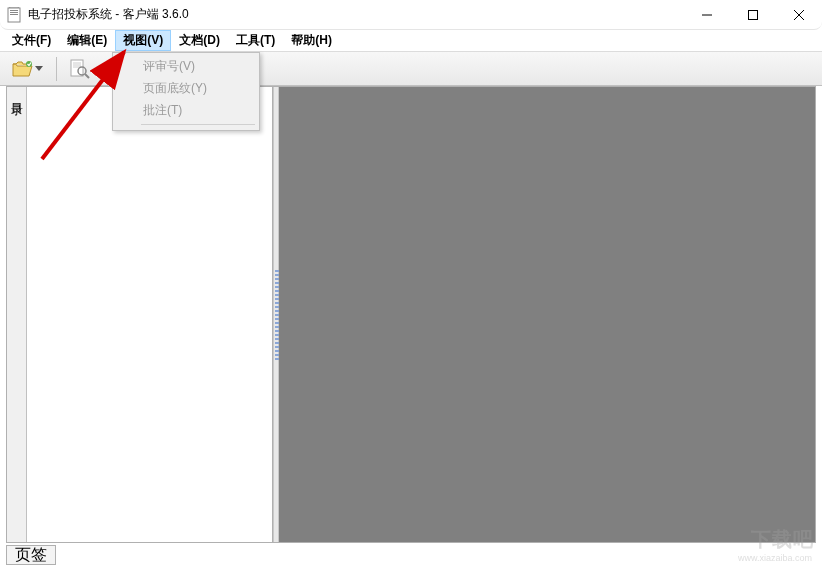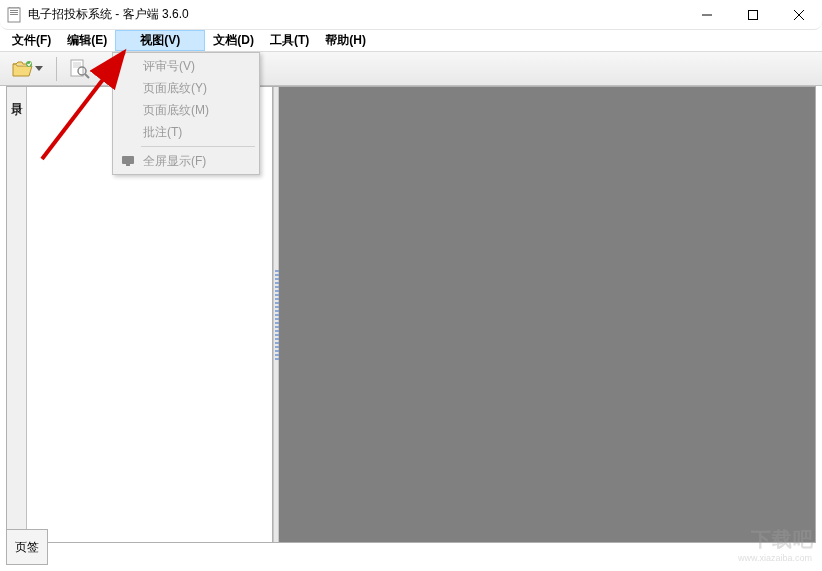--- a/index.html
+++ b/index.html
@@ -6,35 +6,35 @@
 body { background: #fff; width: 822px; height: 571px; overflow: hidden; position: relative; }
 
 .titlebar { height: 30px; background: #fff; display: flex; align-items: center; padding-left: 6px; border-bottom: 1px solid #e5e5e5; border-radius: 8px; }
 .titlebar .app-icon { width: 16px; height: 16px; margin-right: 6px; }
 .titlebar .title { flex: 1; color: #000; }
 .titlebar .winbtns { display: flex; }
 .titlebar .winbtn { width: 46px; height: 30px; display: flex; align-items: center; justify-content: center; color: #000; }
 
 .menubar { height: 22px; background: #fff; display: flex; align-items: stretch; padding-left: 4px; border-bottom: 1px solid #dcdcdc; }
 .menubar .menuitem { padding: 0 8px; display: flex; align-items: center; color: #000; cursor: default; font-weight: bold; }
-.menubar .menuitem.active { background: #cce8ff; border: 1px solid #99d1ff; padding: 0 24px; }
+.menubar .menuitem.active { background: #cce8ff; border: 1px solid #99d1ff; padding: 0 7px; }
 
 .toolbar { height: 34px; background: linear-gradient(#f7f7f7, #e9e9e9); border-bottom: 1px solid #c0c0c0; display: flex; align-items: center; padding-left: 6px; gap: 2px; }
 .toolbar .tbtn { width: 34px; height: 28px; display: flex; align-items: center; justify-content: center; border: 1px solid transparent; }
 .toolbar .sep { width: 1px; height: 24px; background: #c0c0c0; margin: 0 4px; }
 .toolbar .dropdown-arrow { width: 10px; display:flex; align-items:center; justify-content:center; }
 
 .workspace { position: absolute; top: 86px; left: 6px; right: 6px; bottom: 28px; border: 1px solid #b0b0b0; background: #fff; display: flex; }
 .side-tab { width: 20px; background: #f0f0f0; border-right: 1px solid #c0c0c0; writing-mode: vertical-rl; text-orientation: upright; display: flex; align-items: center; justify-content: flex-start; padding-top: 6px; font-size: 12px; color: #000; letter-spacing: 2px; }
 .left-pane { width: 246px; background: #fff; border-right: 1px solid #b0b0b0; }
 .splitter { width: 6px; background: #e8e8e8; border-left:1px solid #c8c8c8; border-right:1px solid #c8c8c8; position: relative; }
 .splitter .grip { position:absolute; left:1px; top:50%; transform:translateY(-50%); width:4px; height:90px; background: repeating-linear-gradient(#8aa6d6 0 2px, transparent 2px 4px); }
 .right-pane { flex: 1; background: #808080; }
 
-.bottom-tab { position: absolute; left: 6px; bottom: 6px; height: 36px; padding: 0 8px; border: 1px solid #b0b0b0; background: #f4f4f4; display: flex; align-items: center; font-size: 12px; }
+.bottom-tab { position: absolute; left: 6px; bottom: 6px; height: 20px; padding: 0 8px; border: 1px solid #b0b0b0; background: #f4f4f4; display: flex; align-items: center; font-size: 16px; }
 
 .dropdown { position: absolute; left: 112px; top: 52px; width: 148px; background: #f0f0f0; border: 1px solid #c0c0c0; box-shadow: 2px 2px 4px rgba(0,0,0,0.2); padding: 2px; }
 .dropdown .dditem { height: 22px; display: flex; align-items: center; padding-left: 28px; color: #9a9a9a; cursor: default; position: relative; }
 .dropdown .ddsep { height: 1px; background: #d0d0d0; margin: 3px 2px 3px 26px; }
 .dropdown .ddicon { position:absolute; left:5px; width:16px; height:16px; display:flex; align-items:center; justify-content:center; }
 
 .arrow-annotation { position: absolute; left: 32px; top: 44px; pointer-events: none; }
 
 .watermark { position:absolute; right:8px; bottom:18px; font-size:20px; font-weight:bold; color:rgba(160,160,160,0.35); font-family: Arial, sans-serif; letter-spacing:1px;text-align:right; }
 .watermark-sub { position:absolute; right:10px; bottom:8px; font-size:9px; color:rgba(160,160,160,0.35); }
@@ -116,32 +116,22 @@
       <div class="grip"></div>
     </div>
   <div class="right-pane"></div>
 </div>
 
 <div class="bottom-tab">页签</div>
 
 <div class="dropdown">
   <div class="dditem">评审号(V)</div>
   <div class="dditem">页面底纹(Y)</div>
-  <div class="dditem">页面底纹(M)</div>
   <div class="dditem">批注(T)</div>
   <div class="ddsep"></div>
-  <div class="dditem">
-    <span class="ddicon">
-        <svg width="14" height="12">
-          <rect x="1" y="1" width="12" height="8" rx="1" fill="#888"></rect>
-          <rect x="5" y="9" width="4" height="2" fill="#888"></rect>
-        </svg>
-      </span>
-    <span>全屏显示(F)</span>
-  </div>
 </div>
 
 <svg class="arrow-annotation" width="110" height="120">
   <defs>
       <marker id="ah" markerWidth="12" markerHeight="12" refX="9" refY="4" orient="auto">
         <path d="M0 0 L10 4 L0 8 Z" fill="#d40000"></path>
       </marker>
     </defs>
   <line x1="10" y1="115" x2="92" y2="8" stroke="#d40000" stroke-width="4" marker-end="url(#ah)"></line>
 </svg>

